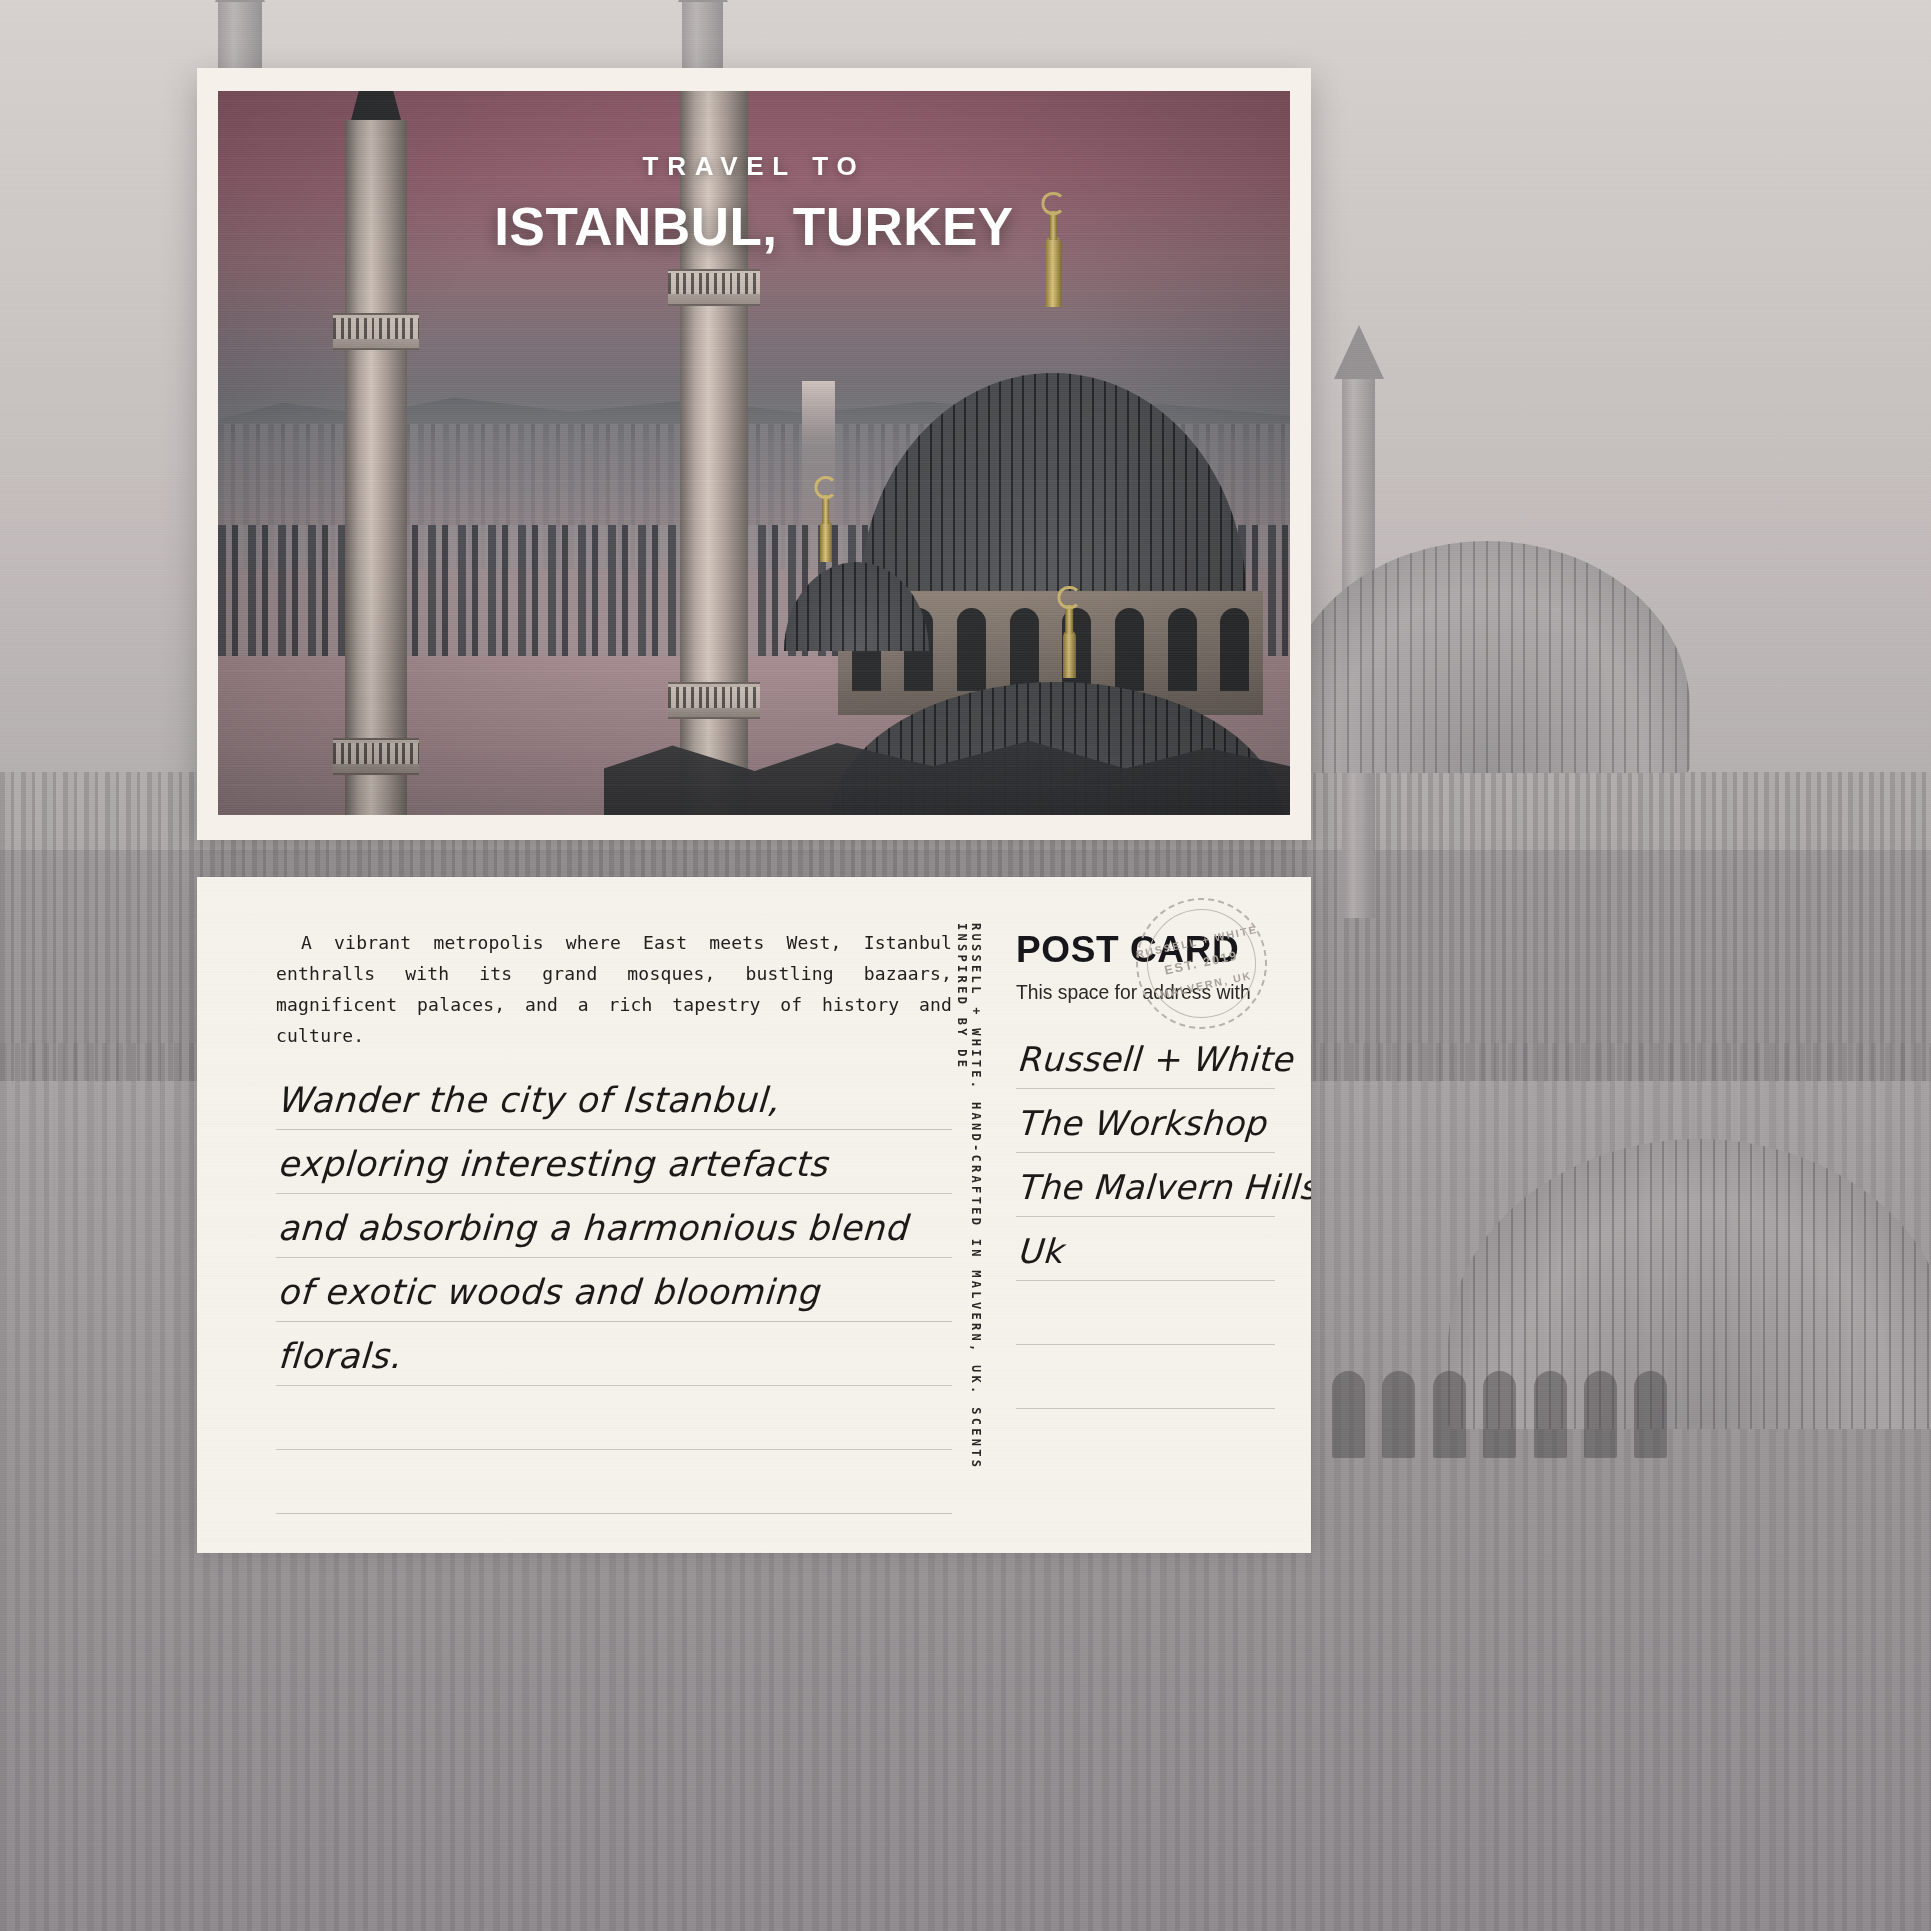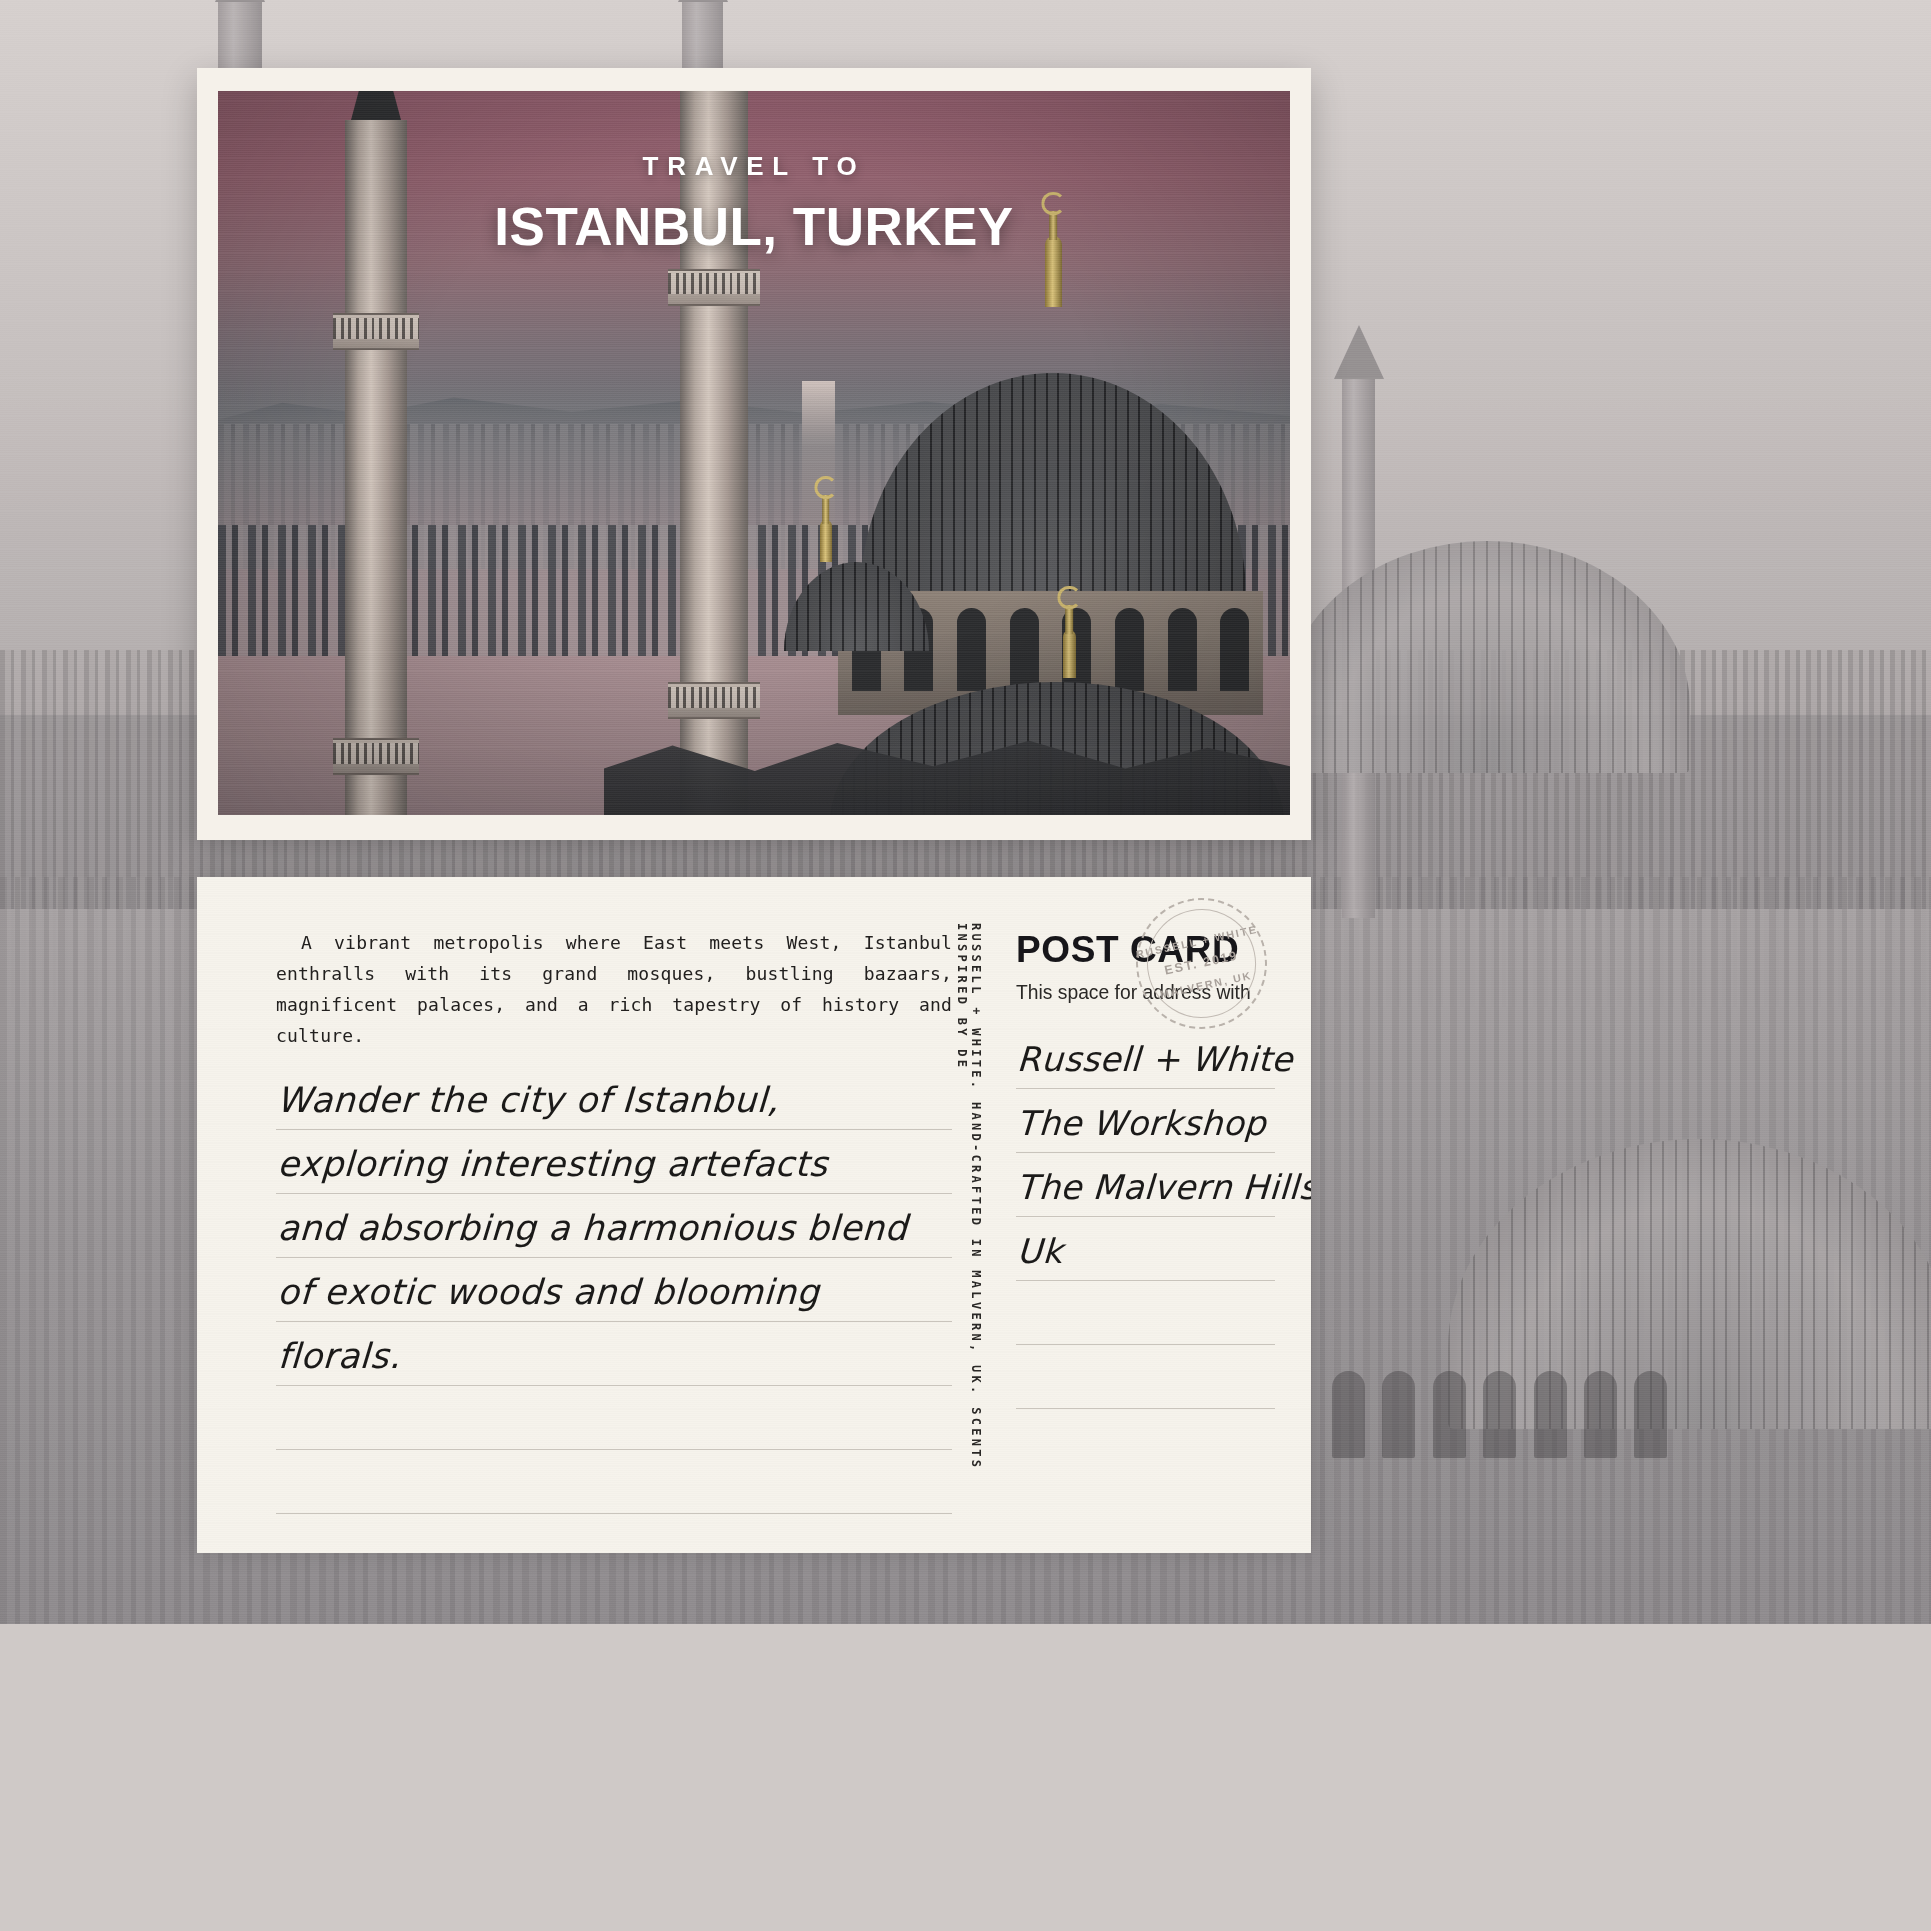--- a/index.html
+++ b/index.html
@@ -8,21 +8,21 @@
     width: 1931px;
     height: 1931px;
     overflow: hidden;
     background: #cfc9c7;
     font-family: "Liberation Sans", sans-serif;
   }
 
   #stage {
     position: relative;
     width: 1931px;
-    height: 1624px;
+    height: 1931px;
     overflow: hidden;
   }
 
   
   .bg {
     position: absolute;
     inset: 0;
     background:
       linear-gradient(180deg, rgba(205,198,196,1) 0%, rgba(183,176,175,1) 18%, rgba(160,155,156,1) 40%, rgba(150,146,148,1) 62%, rgba(136,133,135,1) 100%);
   }

